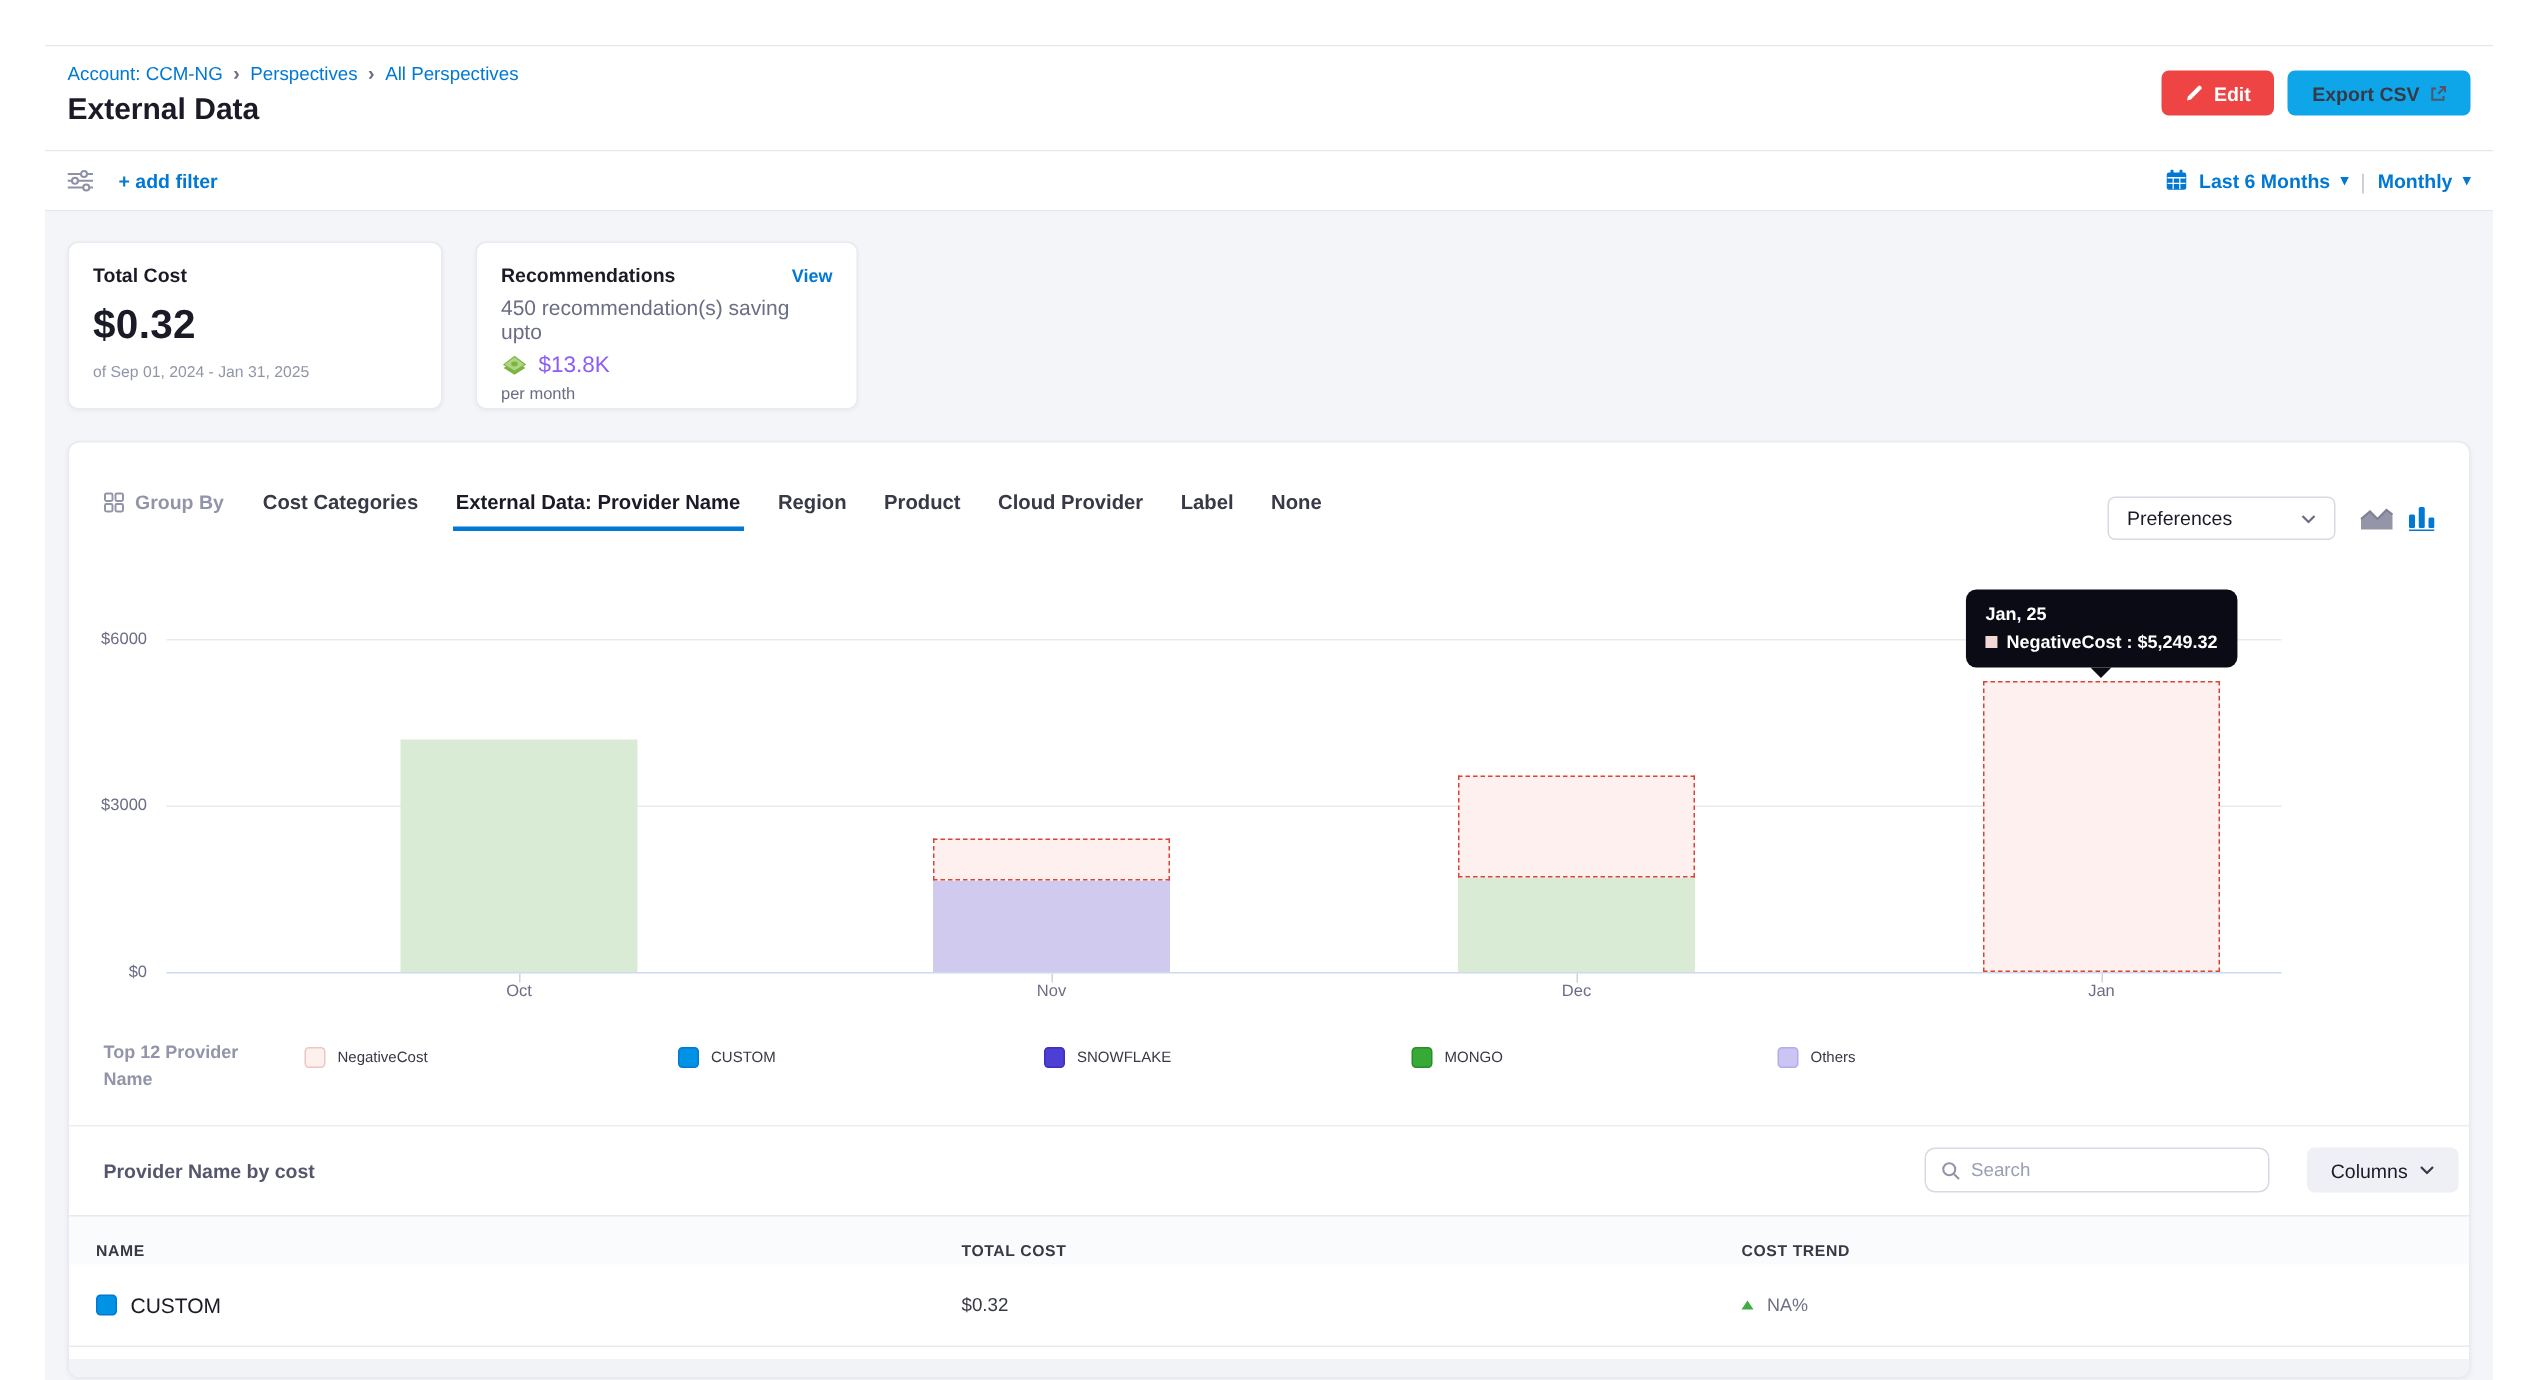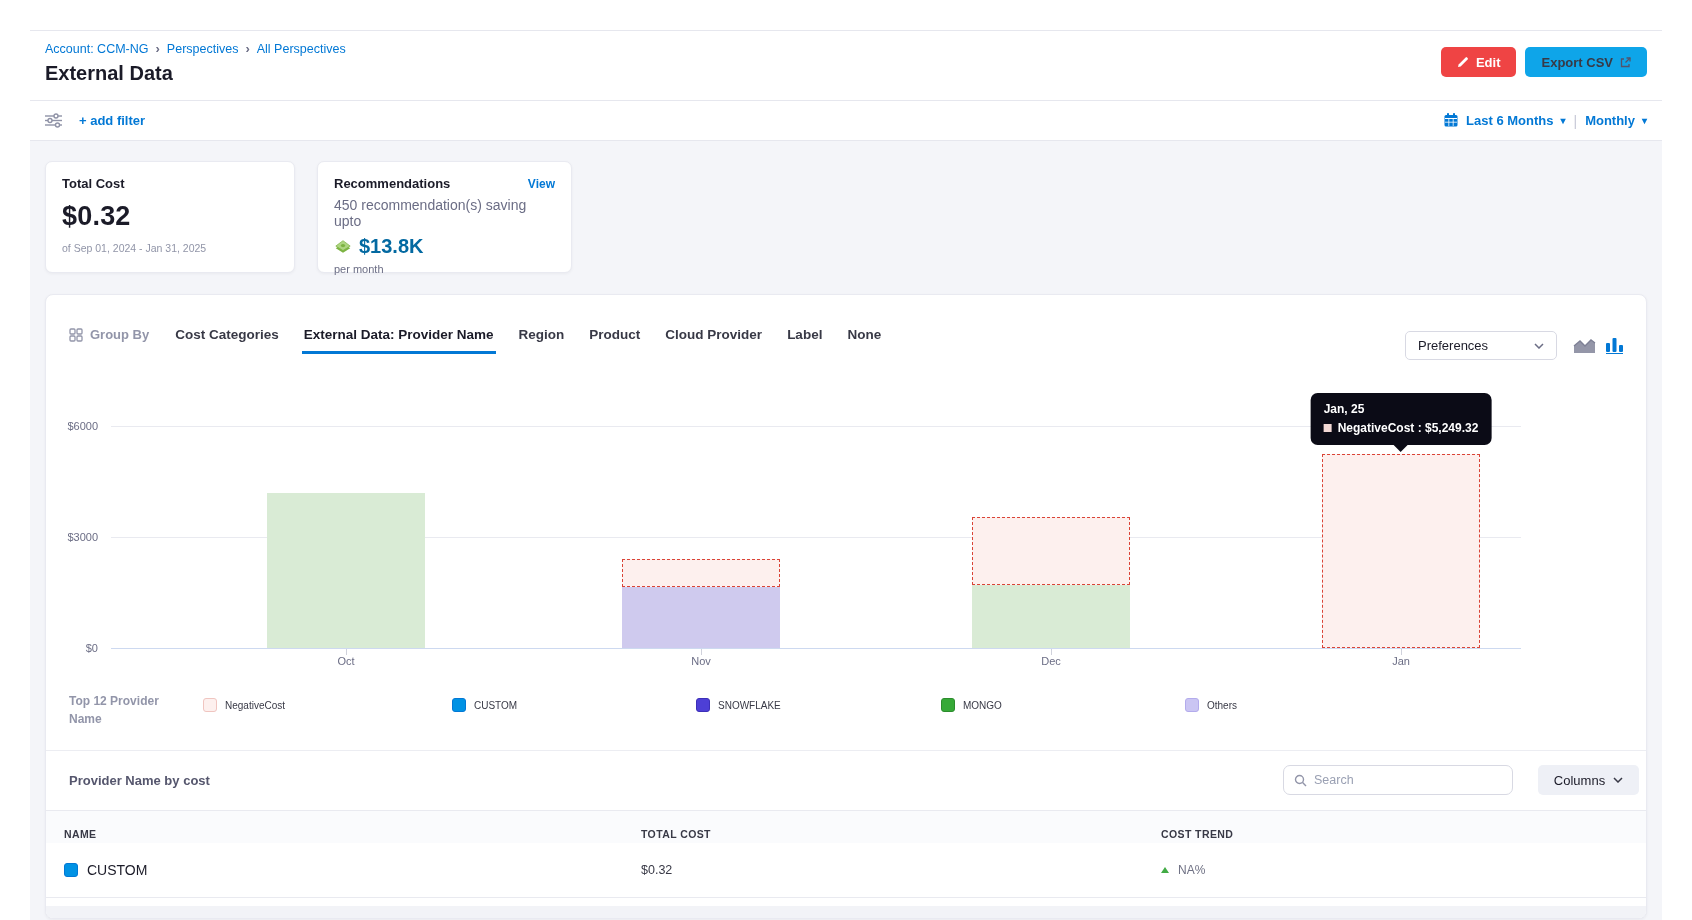--- a/index.html
+++ b/index.html
@@ -38,21 +38,21 @@
     box-shadow:0 1px 3px rgba(40,41,61,.05); padding:14px 16px; height:112px; }
   .card-total { width:250px; }
   .card-reco { width:255px; }
   .card-label { font-size:13px; font-weight:700; color:#1b1b28; }
   .big-num { font-size:27px; font-weight:700; color:#1b1b28; margin-top:10px; letter-spacing:.2px; }
   .card-sub { font-size:10.5px; color:#9195a8; margin-top:10px; }
   .reco-top { display:flex; justify-content:space-between; align-items:center; }
   .view-link { color:#0278d5; font-size:12px; font-weight:700; cursor:pointer; }
   .reco-line1 { font-size:14px; color:#6b6d85; margin-top:6px; }
   .reco-amt-row { display:flex; align-items:center; gap:7px; margin-top:6px; }
-  .reco-amt { font-size:20px; font-weight:700; color:#0369a1; }
+  .reco-amt { font-size:15px; font-weight:400; color:#8b5cf6; }
   .reco-line2 { font-size:11px; color:#6b6d85; margin-top:5px; }
 
   
   .chart-card { position:relative; margin-top:21px; height:625px; background:#fff;
     border:1px solid #e9eaf1; border-radius:8px; box-shadow:0 1px 3px rgba(40,41,61,.05); overflow:hidden; }
   .gb-row { position:absolute; top:28px; left:23px; right:23px; height:36px;
     display:flex; align-items:flex-start; }
   .gb-label { display:flex; align-items:center; gap:7px; color:#9295a9;
     font-size:13px; font-weight:700; margin-top:4px; }
   .gb-tabs { display:flex; gap:21px; margin-left:24px; align-items:flex-start; }

